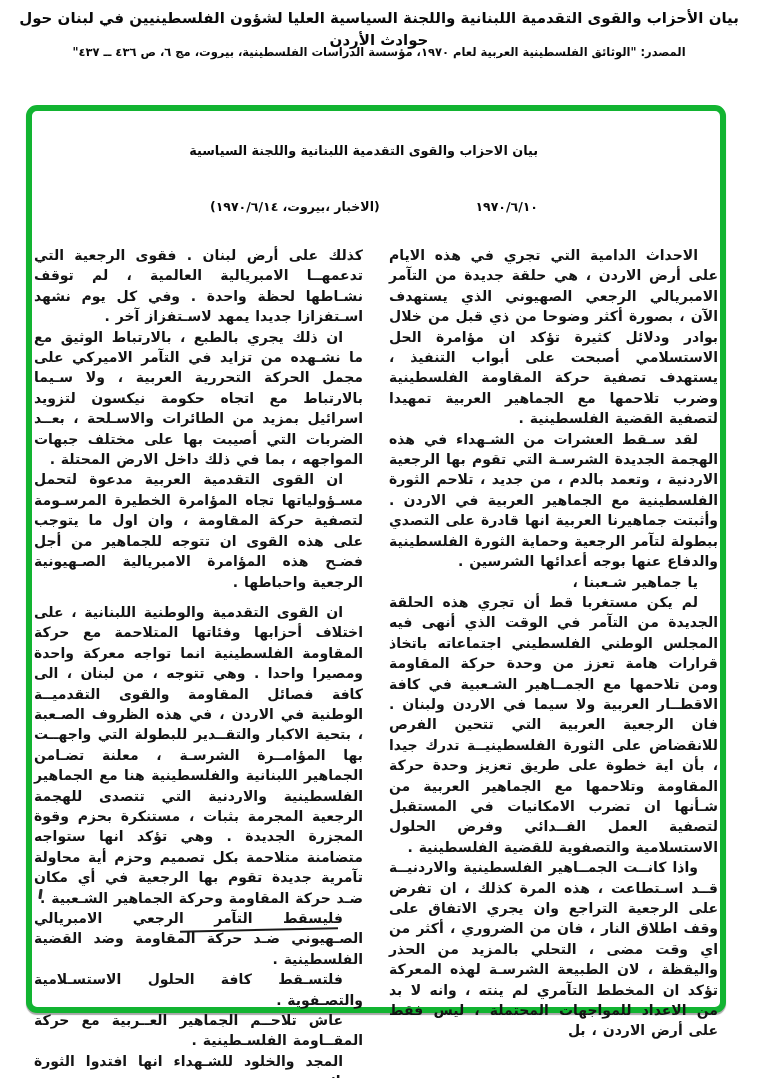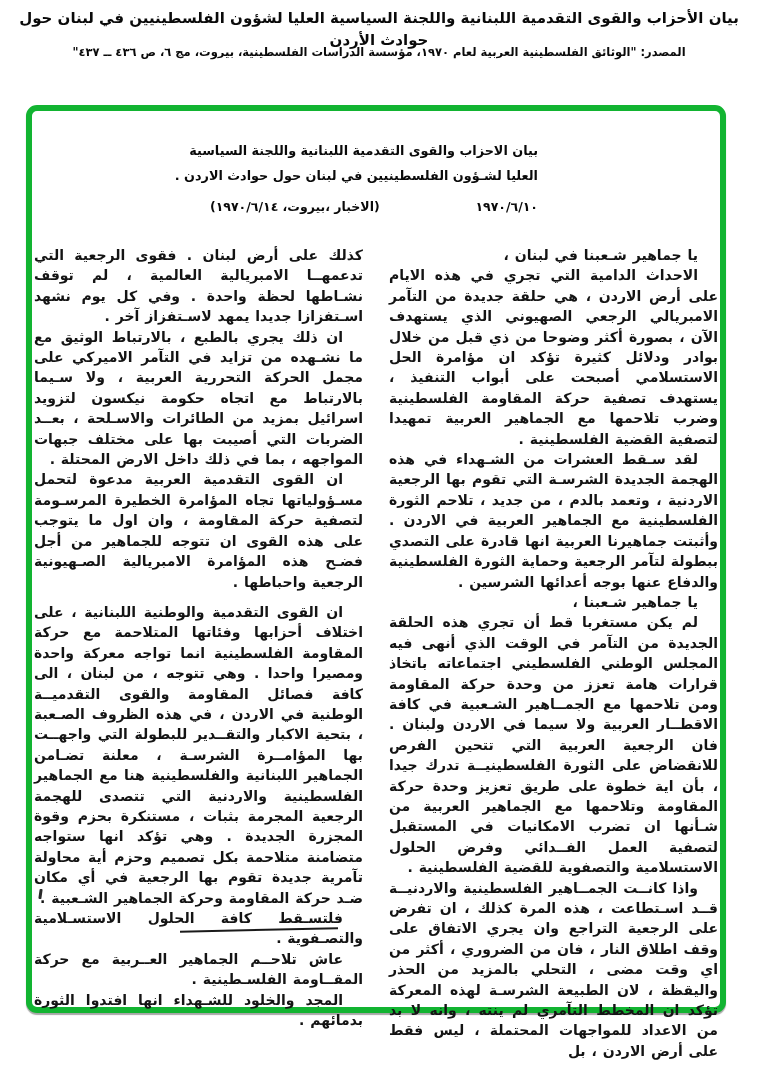--- a/index.html
+++ b/index.html
@@ -98,44 +98,43 @@
 <div class="page">
 
   <div class="hdr-title">بيان الأحزاب والقوى التقدمية اللبنانية واللجنة السياسية العليا لشؤون الفلسطينيين في لبنان حول حوادث الأردن</div>
 
   <div class="hdr-source">المصدر: "الوثائق الفلسطينية العربية لعام ١٩٧٠، مؤسسة الدراسات الفلسطينية، بيروت، مج ٦، ص ٤٣٦ ــ ٤٣٧"</div>
 
   <div class="frame"></div>
 
   <div class="doc-title">
     <div>بيان الاحزاب والقوى التقدمية اللبنانية واللجنة السياسية</div>
-    <div>العليا لشـؤون الفلسطينيين في لبنان حول حوادث الاردن .</div>
   </div>
 
   <div class="date-row">
     <span>١٩٧٠/٦/١٠</span>
     <span>(الاخبار ،بيروت، ١٩٧٠/٦/١٤)</span>
   </div>
 
   <div class="columns">
 
     <div class="col">
-      <p>يا جماهير شـعبنا في لبنان ،</p>
       <p>الاحداث الدامية التي تجري في هذه الايام على أرض الاردن ، هي حلقة جديدة من التآمر الامبريالي الرجعي الصهيوني الذي يستهدف الآن ، بصورة أكثر وضوحا من ذي قبل من خلال بوادر ودلائل كثيرة تؤكد ان مؤامرة الحل الاستسلامي أصبحت على أبواب التنفيذ ، يستهدف تصفية حركة المقاومة الفلسطينية وضرب تلاحمها مع الجماهير العربية تمهيدا لتصفية القضية الفلسطينية .</p>
       <p>لقد سـقط العشرات من الشـهداء في هذه الهجمة الجديدة الشرسـة التي تقوم بها الرجعية الاردنية ، وتعمد بالدم ، من جديد ، تلاحم الثورة الفلسطينية مع الجماهير العربية في الاردن . وأثبتت جماهيرنا العربية انها قادرة على التصدي ببطولة لتآمر الرجعية وحماية الثورة الفلسطينية والدفاع عنها بوجه أعدائها الشرسين .</p>
       <p>يا جماهير شـعبنا ،</p>
       <p>لم يكن مستغربا قط أن تجري هذه الحلقة الجديدة من التآمر في الوقت الذي أنهى فيه المجلس الوطني الفلسطيني اجتماعاته باتخاذ قرارات هامة تعزز من وحدة حركة المقاومة ومن تلاحمها مع الجمــاهير الشـعبية في كافة الاقطــار العربية ولا سيما في الاردن ولبنان . فان الرجعية العربية التي تتحين الفرص للانقضاض على الثورة الفلسطينيــة تدرك جيدا ، بأن اية خطوة على طريق تعزيز وحدة حركة المقاومة وتلاحمها مع الجماهير العربية من شـأنها ان تضرب الامكانيات في المستقبل لتصفية العمل الفــدائي وفرض الحلول الاستسلامية والتصفوية للقضية الفلسطينية .</p>
       <p>واذا كانــت الجمــاهير الفلسطينية والاردنيــة قــد اسـتطاعت ، هذه المرة كذلك ، ان تفرض على الرجعية التراجع وان يجري الاتفاق على وقف اطلاق النار ، فان من الضروري ، أكثر من اي وقت مضى ، التحلي بالمزيد من الحذر واليقظة ، لان الطبيعة الشرسـة لهذه المعركة تؤكد ان المخطط التآمري لم ينته ، وانه لا بد من الاعداد للمواجهات المحتملة ، ليس فقط على أرض الاردن ، بل</p>
     </div>
 
     <div class="col">
       <p class="no-indent">كذلك على أرض لبنان . فقوى الرجعية التي تدعمهــا الامبريالية العالمية ، لم توقف نشـاطها لحظة واحدة . وفي كل يوم نشهد اسـتفزازا جديدا يمهد لاسـتفزاز آخر .</p>
       <p>ان ذلك يجري بالطبع ، بالارتباط الوثيق مع ما نشـهده من تزايد في التآمر الاميركي على مجمل الحركة التحررية العربية ، ولا سـيما بالارتباط مع اتجاه حكومة نيكسون لتزويد اسرائيل بمزيد من الطائرات والاسـلحة ، بعــد الضربات التي أصيبت بها على مختلف جبهات المواجهه ، بما في ذلك داخل الارض المحتلة .</p>
       <p>ان القوى التقدمية العربية مدعوة لتحمل مسـؤولياتها تجاه المؤامرة الخطيرة المرسـومة لتصفية حركة المقاومة ، وان اول ما يتوجب على هذه القوى ان تتوجه للجماهير من أجل فضـح هذه المؤامرة الامبريالية الصـهيونية الرجعية واحباطها .</p>
       <p class="gap-before">ان القوى التقدمية والوطنية اللبنانية ، على اختلاف أحزابها وفئاتها المتلاحمة مع حركة المقاومة الفلسطينية انما تواجه معركة واحدة ومصيرا واحدا . وهي تتوجه ، من لبنان ، الى كافة فصائل المقاومة والقوى التقدميــة الوطنية في الاردن ، في هذه الظروف الصـعبة ، بتحية الاكبار والتقــدير للبطولة التي واجهــت بها المؤامــرة الشرسـة ، معلنة تضـامن الجماهير اللبنانية والفلسطينية هنا مع الجماهير الفلسطينية والاردنية التي تتصدى للهجمة الرجعية المجرمة بثبات ، مستنكرة بحزم وقوة المجزرة الجديدة . وهي تؤكد انها ستواجه متضامنة متلاحمة بكل تصميم وحزم أية محاولة تآمرية جديدة تقوم بها الرجعية في أي مكان ضـد حركة المقاومة وحركة الجماهير الشـعبية .</p>
+      <p>فليسقط التآمر الرجعي الامبريالي الصـهيوني ضـد حركة المقاومة وضد القضية الفلسطينية .</p>
       <p>فلتسـقط كافة الحلول الاستسـلامية والتصـفوية .</p>
       <p>عاش تلاحــم الجماهير العــربية مع حركة المقــاومة الفلسـطينية .</p>
       <p>المجد والخلود للشـهداء انها افتدوا الثورة بدمائهم .</p>
     </div>
 
   </div>
 
   <div class="footnote-rule"></div>
   <div class="ink-mark"></div>
 

